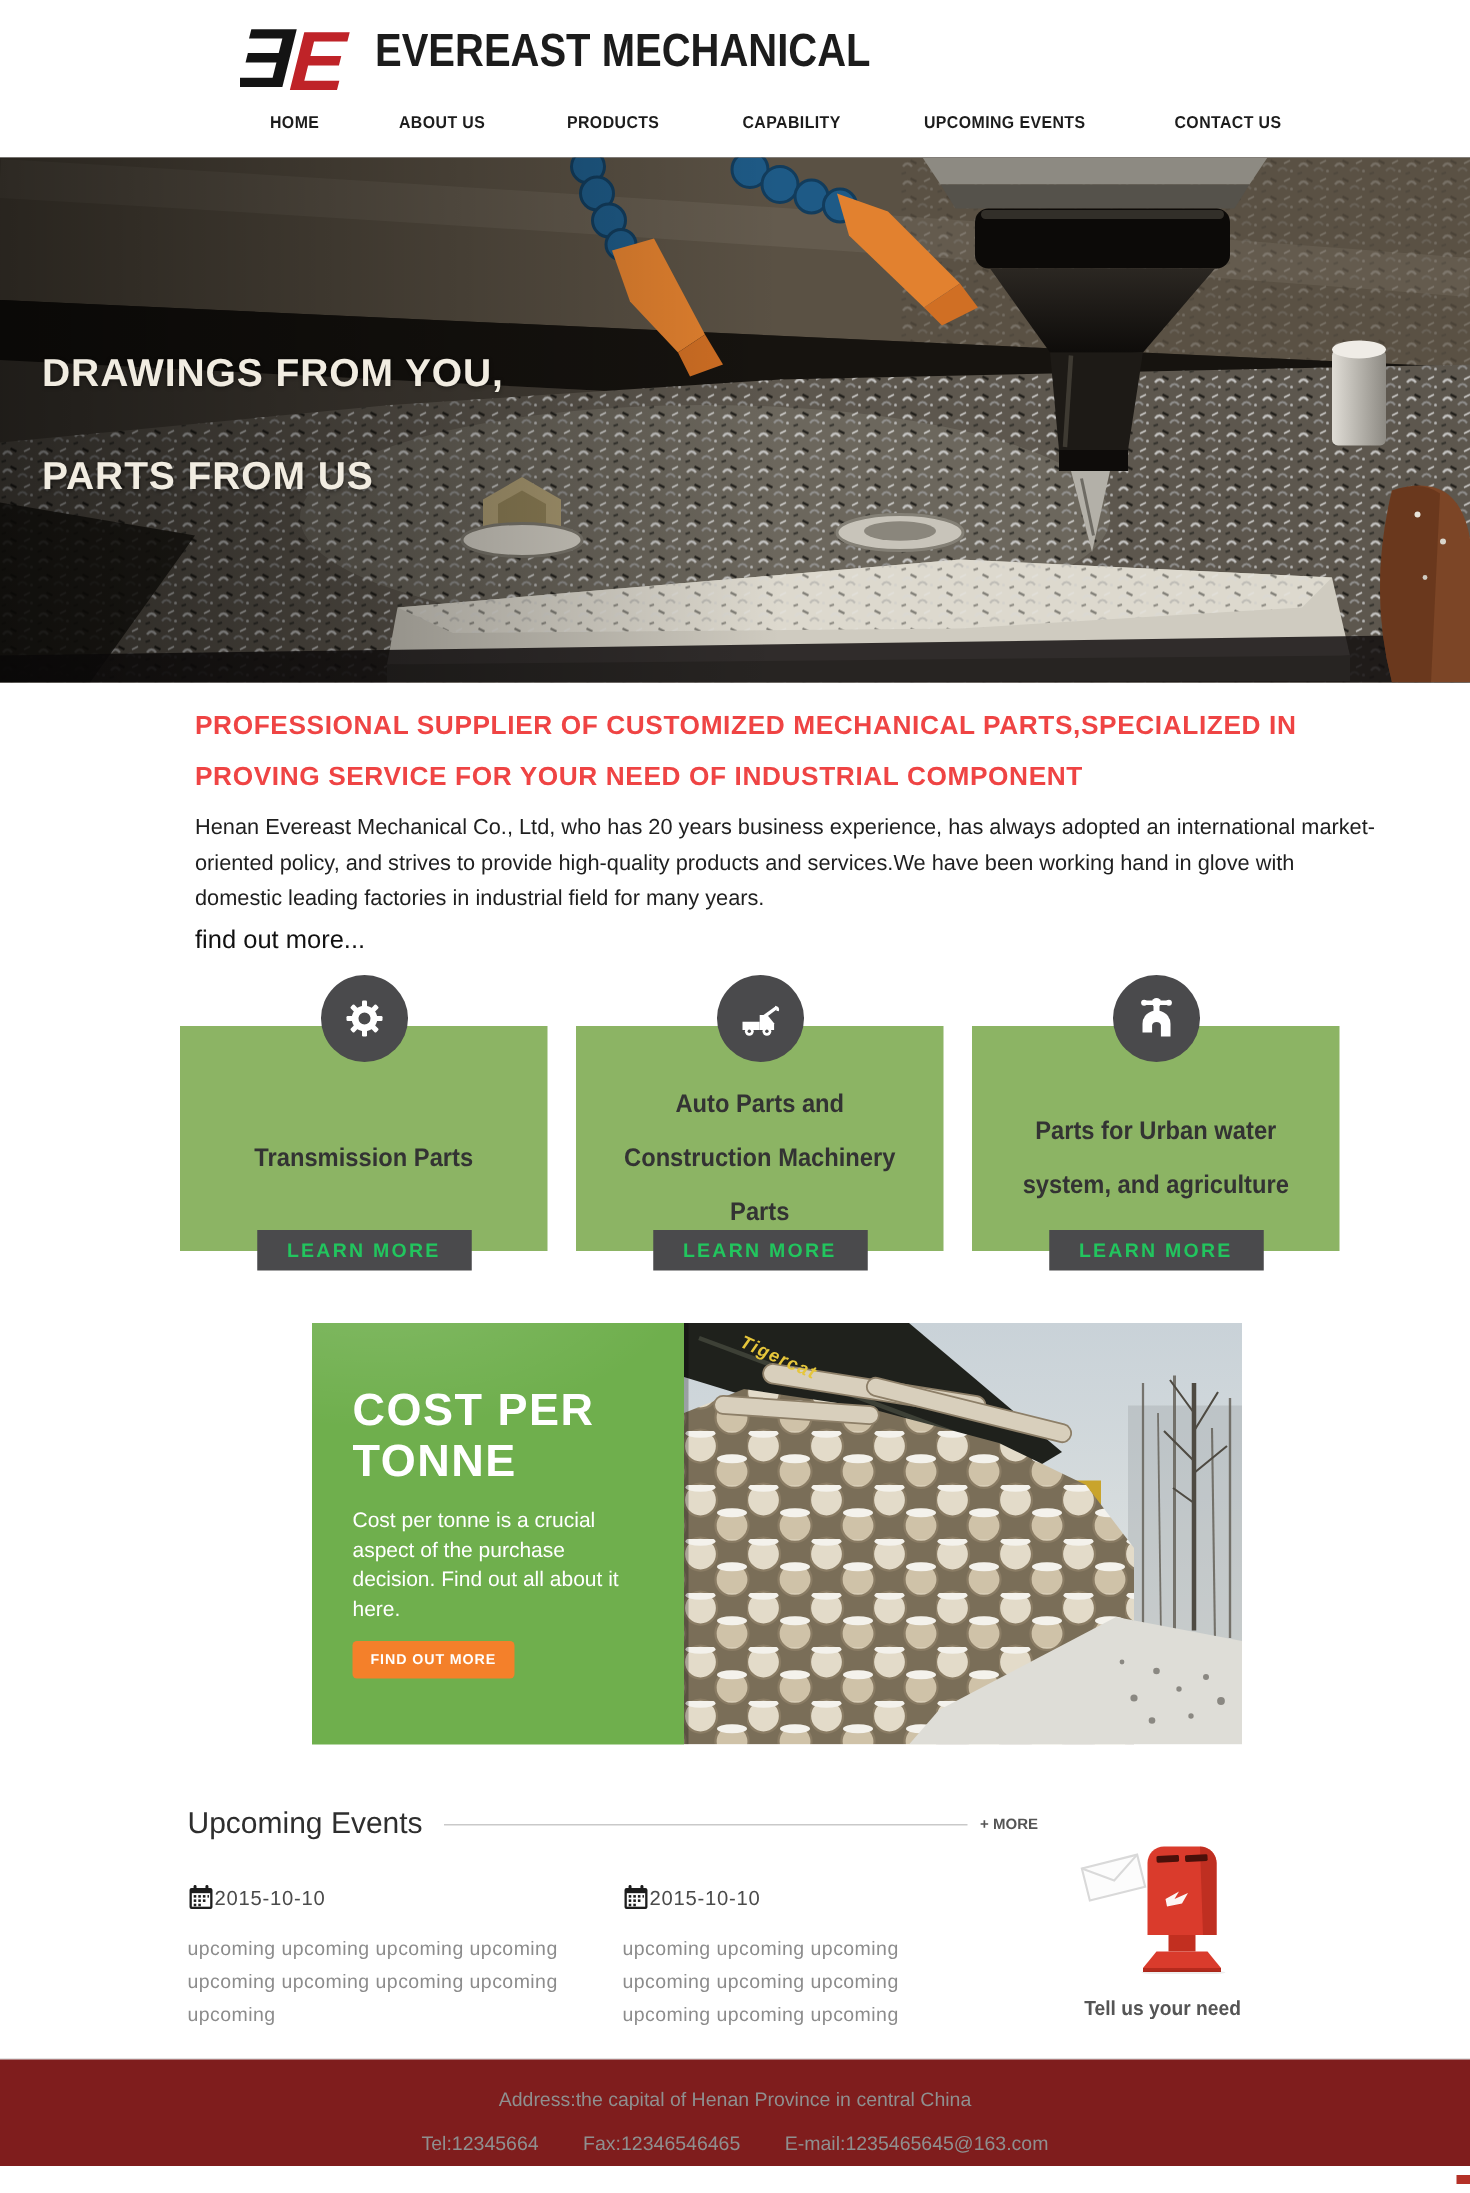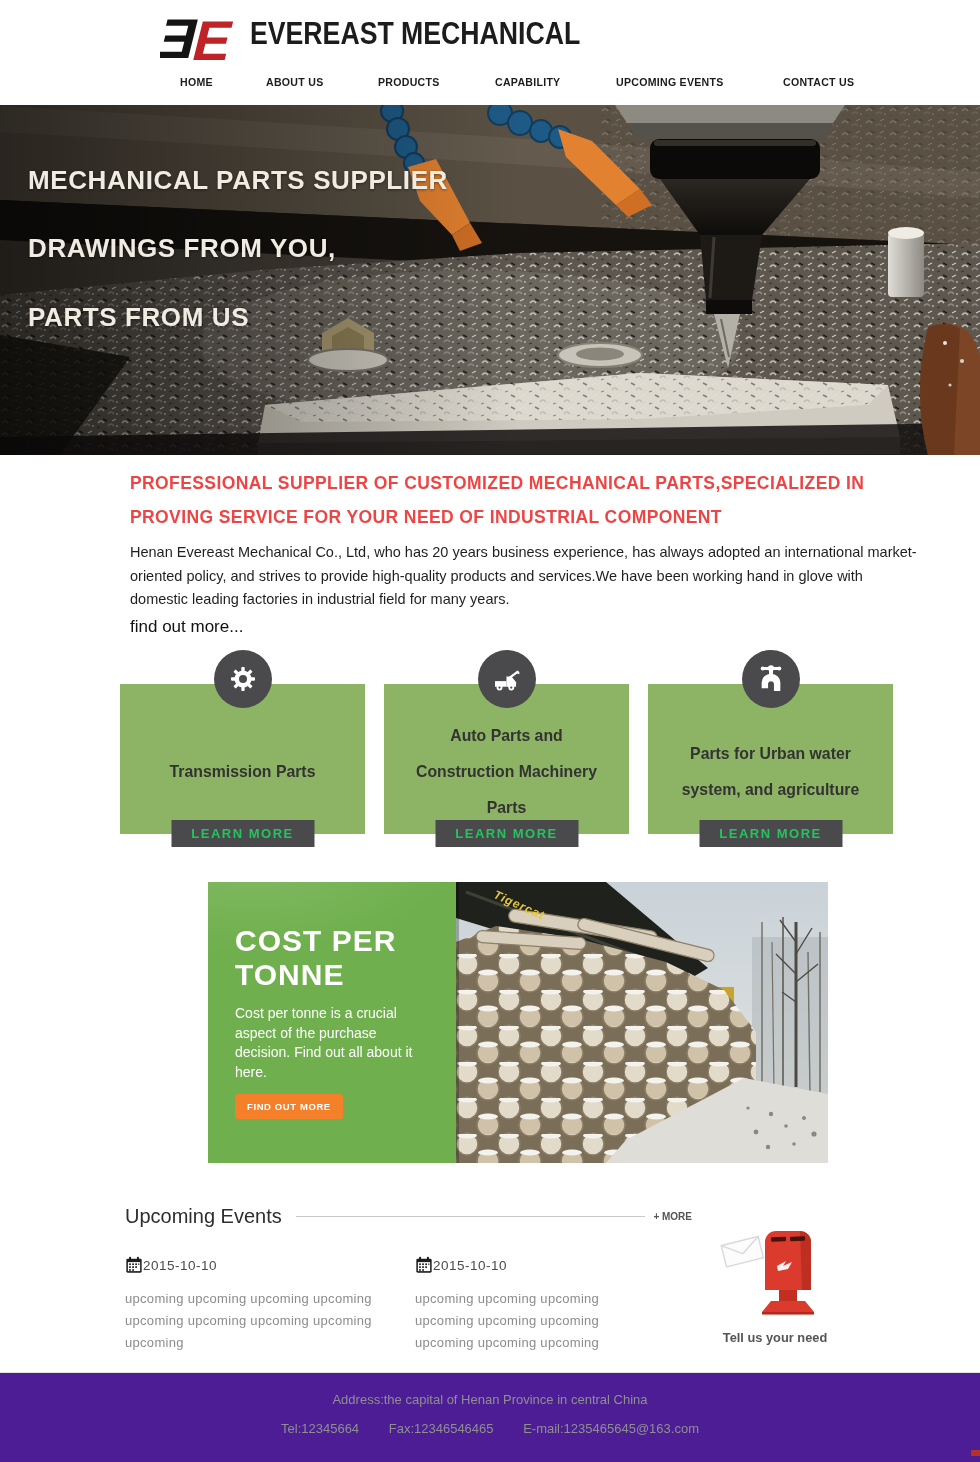--- a/index.html
+++ b/index.html
@@ -83,21 +83,21 @@
   .event + .event { margin-left:0px; }
   .event-date-row { display:flex; align-items:center; }
   .event-date-row svg { width:18px; height:18px; }
   .event-date { font-size:13.5px; color:#4a4a4a; letter-spacing:.5px; }
   .event-text { margin-top:14px; font-size:13px; line-height:22px; color:#8c8c8c; width:250px; letter-spacing:.3px; }
   .event:nth-child(2) .event-text { width:240px; }
   .mailbox-widget { position:absolute; left:712px; top:22px; width:126px; text-align:center; cursor:pointer; }
   .mailbox-widget svg { width:120px; height:92px; }
   .tell-us { display:inline-block; margin-top:10px; font-size:13.5px; font-weight:bold; color:#555; transform:scaleX(.95); }
   
-  .site-footer { margin-top:20px; height:90px; border-top:1px solid #e2e2e2; text-align:center; padding-top:19px; background:#4c1d95; }
+  .site-footer { margin-top:20px; height:72px; border-top:1px solid #e2e2e2; text-align:center; padding-top:19px; background:#7f1d1d; }
   .site-footer .addr { font-size:13px; color:#8f8f8f; }
   .contact-row { margin-top:14px; font-size:13px; color:#8f8f8f; }
   .contact-row span { margin:0 13px; }
   .corner-red-fragment { position:absolute; left:971px; top:1450px; width:9px; height:6px; background:#b43127; }
 </style>
 </head>
 <body>
 
 <header class="site-header">
   <a class="logo-link">
@@ -195,21 +195,20 @@
     <g stroke="#123c5c" stroke-width="2" fill="#1e5a86">
       <circle cx="500" cy="8" r="12"></circle>
         <circle cx="520" cy="18" r="12"></circle>
         <circle cx="541" cy="26" r="11"></circle>
         <circle cx="560" cy="32" r="11"></circle>
     </g>
     <polygon points="558,24 592,36 640,84 616,100 566,52" fill="#e2812f"></polygon>
     <polygon points="616,100 640,84 652,100 628,112" fill="#d06f24"></polygon>
     <rect x="0" y="0" width="520" height="350" fill="url(#leftShade)"></rect>
   </svg>
-  <div class="hero-line l1">MECHANICAL PARTS SUPPLIER</div>
   <div class="hero-line l2">DRAWINGS FROM YOU,</div>
   <div class="hero-line l3">PARTS FROM US</div>
 </section>
 
 <section class="intro">
   <h2>PROFESSIONAL SUPPLIER OF CUSTOMIZED MECHANICAL PARTS,SPECIALIZED IN PROVING SERVICE FOR YOUR NEED OF INDUSTRIAL COMPONENT</h2>
   <p>Henan Evereast Mechanical Co., Ltd, who has 20 years business experience, has always adopted an international market-oriented policy, and strives to provide high-quality products and services.We have been working hand in glove with domestic leading factories in industrial field for many years.</p>
   <a class="more-link">find out more...</a>
 </section>
 

